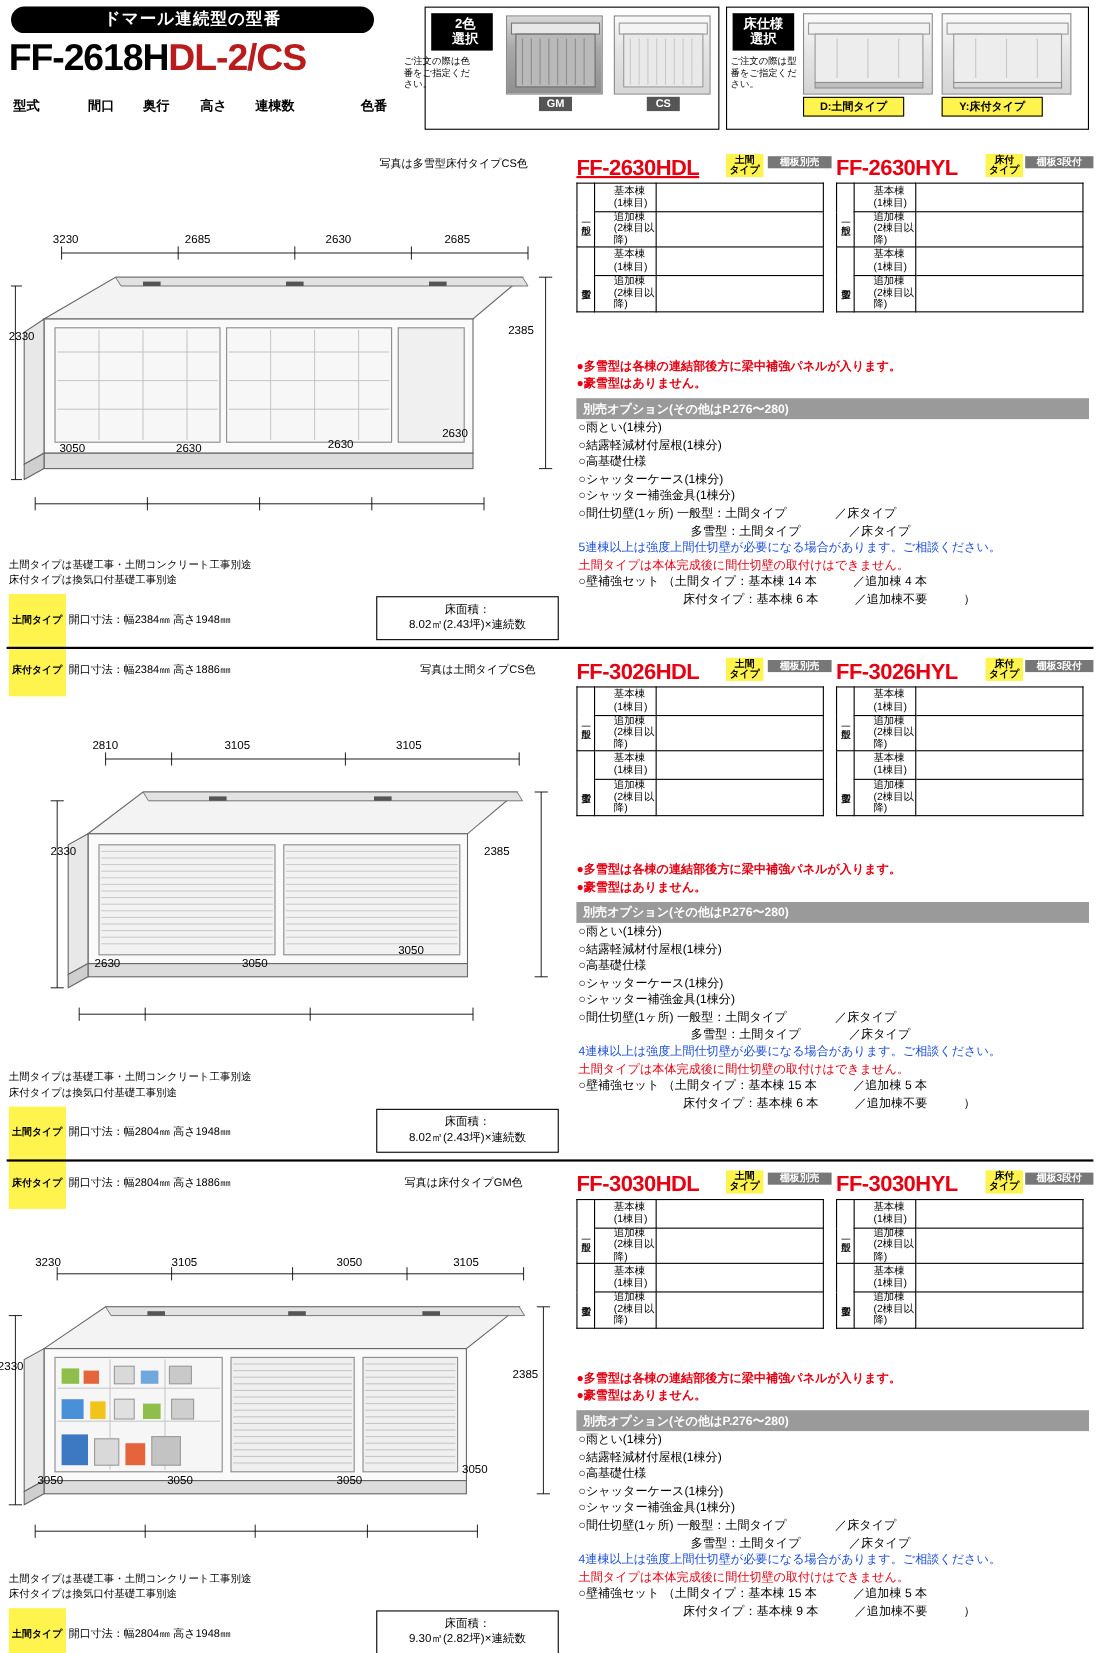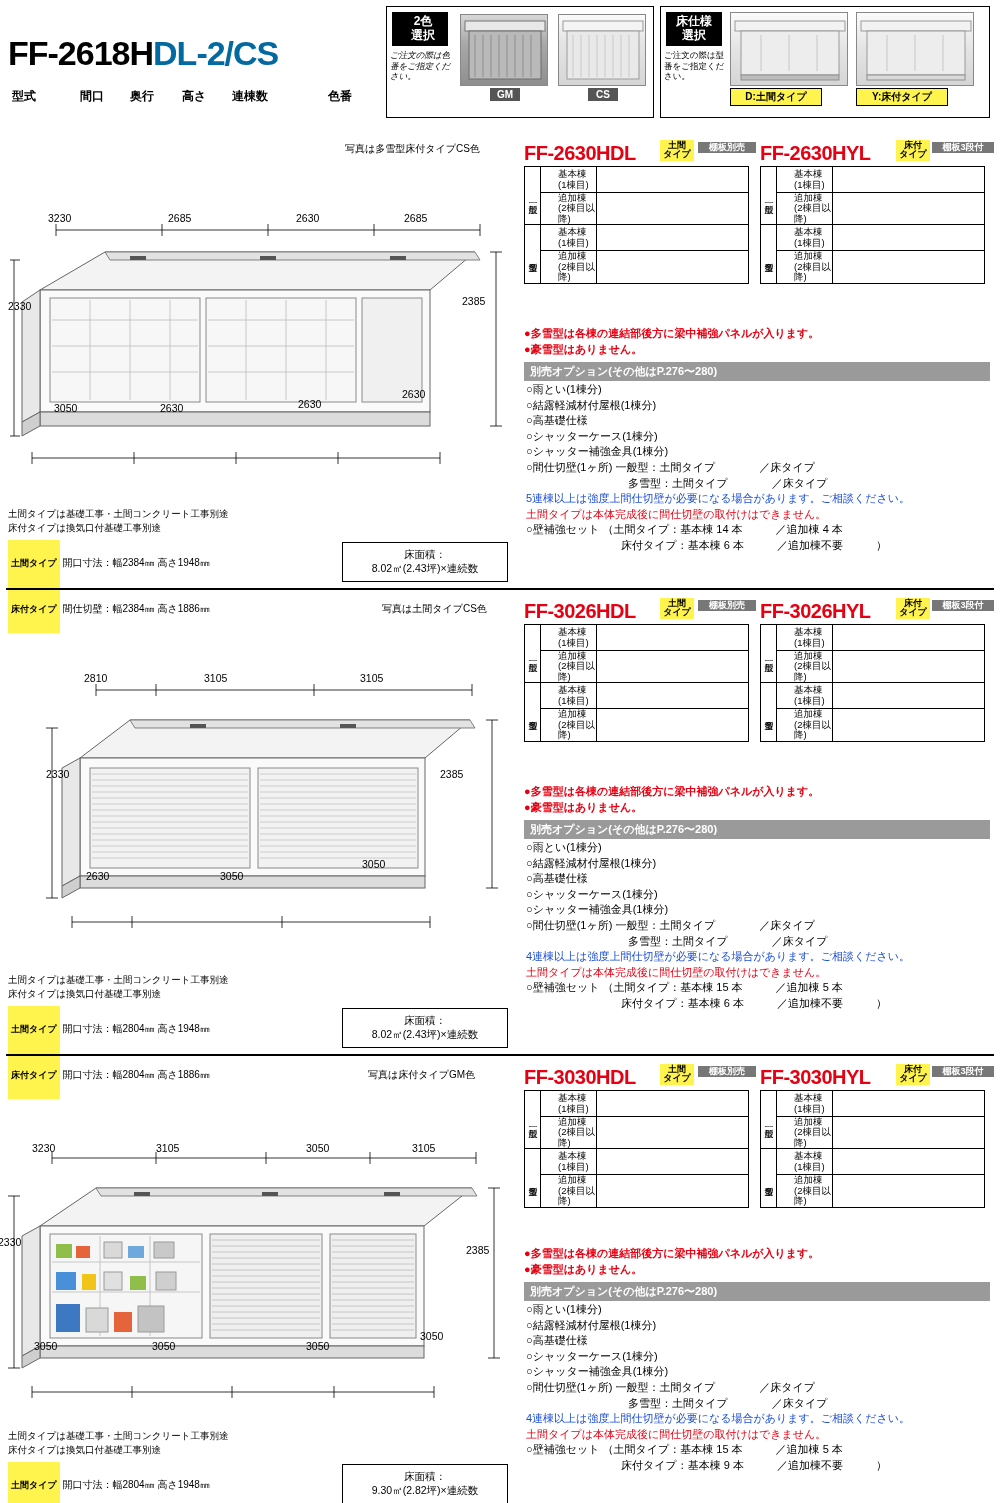--- a/index.html
+++ b/index.html
@@ -18,21 +18,21 @@
   .hdr-title {
     position:absolute; left:10px; top:6px; width:330px; height:24px;
     background:#000; color:#fff; border-radius:12px;
     font-size:15px; font-weight:bold; text-align:center; line-height:24px;
     letter-spacing:1px;
   }
   .hdr-model {
     position:absolute; left:8px; top:34px;
     font-size:34px; font-weight:bold; letter-spacing:-1px;
   }
-  .hdr-model .red { color:#0369a1; }
+  .hdr-model .red { color:#b91c1c; }
   .hdr-labels { position:absolute; left:10px; top:88px; width:360px; font-size:12px; font-weight:bold; }
   .hdr-labels span { position:absolute; }
   .l-katashiki { left:2px; }
   .l-maguchi { left:70px; }
   .l-okuyuki { left:120px; }
   .l-takasa { left:172px; }
   .l-renmune { left:222px; }
   .l-shikiban { left:318px; }
 
   .hdr-box {
@@ -43,21 +43,21 @@
 
   .badge-blk {
     position:absolute; background:#000; color:#fff; font-weight:bold;
     text-align:center; font-size:12px; line-height:1.15; padding:3px 4px;
   }
   .b-2shoku { left:392px; top:12px; width:56px; height:34px; }
   .b-yuka   { left:666px; top:12px; width:56px; height:34px; }
   .note-sm {
     position:absolute; font-size:8.5px; line-height:1.25; width:62px;
   }
-  .n-2shoku { left:390px; top:50px;font-style:italic; }
+  .n-2shoku { left:367px; top:50px; }
   .n-yuka   { left:664px; top:50px; }
 
   .sw-img { position:absolute; border:1px solid #888; background:linear-gradient(180deg,#efefef 0%, #cfcfcf 45%, #bdbdbd 100%); }
   .sw-cap {
     position:absolute; background:#555; color:#fff; font-size:10px; font-weight:bold;
     text-align:center; padding:1px 0;
   }
   .sw-cap.yellow { background:#fff34d; color:#000; border:1px solid #000; }
 
   
@@ -98,20 +98,21 @@
   .dim { position:absolute; font-size:10.5px; }
 
   svg { display:block; }
 </style>
 </head>
 <body>
 
 <div class="page">
 
   <div class="hdr">
+    <div class="hdr-title">ドマール連続型の型番</div>
     <div class="hdr-model"><span>FF-2618H</span><span class="red">DL-2/CS</span></div>
     <div class="hdr-labels">
       <span class="l-katashiki">型式</span>
       <span class="l-maguchi">間口</span>
       <span class="l-okuyuki">奥行</span>
       <span class="l-takasa">高さ</span>
       <span class="l-renmune">連棟数</span>
       <span class="l-shikiban">色番</span>
     </div>
 
@@ -255,21 +256,21 @@
     <div class="dim" style="left:168px; top:82px;">2685</div>
     <div class="dim" style="left:296px; top:82px;">2630</div>
     <div class="dim" style="left:404px; top:82px;">2685</div>
     <div class="dim" style="left:54px; top:272px;">3050</div>
     <div class="dim" style="left:160px; top:272px;">2630</div>
     <div class="dim" style="left:298px; top:268px;">2630</div>
     <div class="dim" style="left:402px; top:258px;">2630</div>
     <div class="dim" style="left:8px; top:170px;">2330</div>
     <div class="dim" style="left:462px; top:165px;">2385</div>
 
-    <div class="mtitle" style="left:524px; top:12px;">FF-2630HDL</div>
+    <div class="mtitle" style="left:524px; top:12px;text-decoration:underline;">FF-2630HDL</div>
     <div class="tag yellow" style="left:660px; top:10px; width:34px; white-space:pre-line;">土間
 タイプ</div>
     <div class="tag gray" style="left:698px; top:12px; width:58px;">棚板別売</div>
     <div class="mtitle" style="left:760px; top:12px;">FF-2630HYL</div>
     <div class="tag yellow" style="left:896px; top:10px; width:34px; white-space:pre-line;">床付
 タイプ</div>
     <div class="tag gray" style="left:932px; top:12px; width:62px;">棚板3段付</div>
 
     <table class="ptab" style="left:524px; top:36px;">
       <tbody>
@@ -343,21 +344,21 @@
         <span>○壁補強セット</span>
         <span>（土間タイプ：基本棟 14 本　　　／追加棟 4 本</span>
       </div>
       <div style="padding-left:84px;">　床付タイプ：基本棟  6 本　　　／追加棟不要　　　）</div>
     </div>
 
     <div class="foot-note" style="left:8px; top:378px;">土間タイプは基礎工事・土間コンクリート工事別途</div>
     <div class="foot-note" style="left:8px; top:392px;">床付タイプは換気口付基礎工事別途</div>
     <div class="dimrow" style="left:8px; top:410px;">
       <div><span class="tag-sq y">土間タイプ</span> <span>開口寸法：幅2384㎜ 高さ1948㎜</span></div>
-      <div><span class="tag-sq y">床付タイプ</span> <span>間仕切壁：幅2384㎜ 高さ1886㎜</span></div>
+      <div><span class="tag-sq y">床付タイプ</span> <span>開口寸法：幅2384㎜ 高さ1886㎜</span></div>
     </div>
     <div class="areabox" style="left:342px; top:412px; width:166px; height:40px; white-space:pre-line;">床面積：
 8.02㎡(2.43坪)×連続数</div>
 
     <div class="sec-rule" style="top:458px;"></div>
   </div>
 
   <div class="sec" style="top:592px; height:462px;">
     <div class="photo-note" style="left:382px; top:10px;">写真は土間タイプCS色</div>
 

